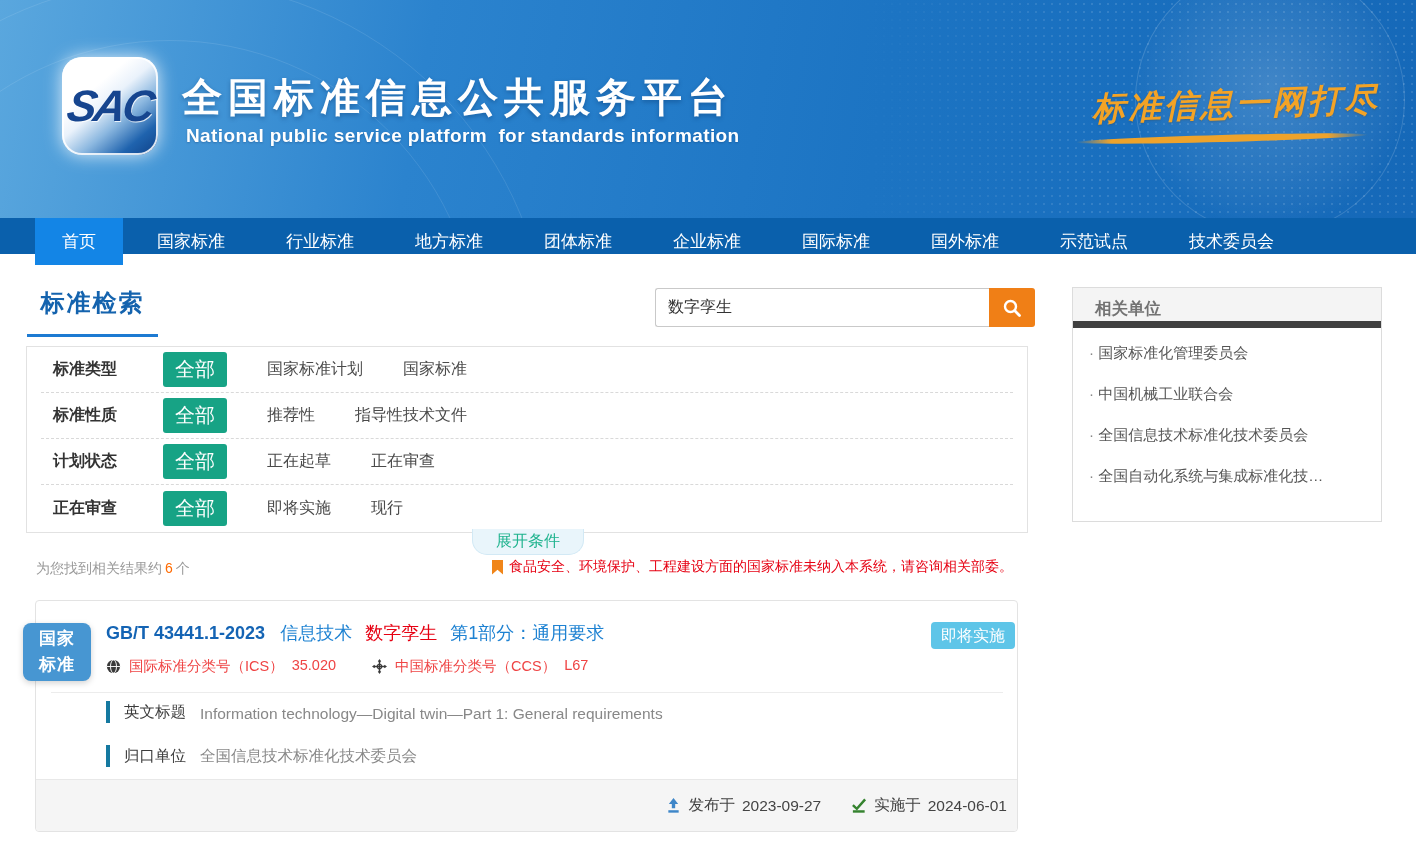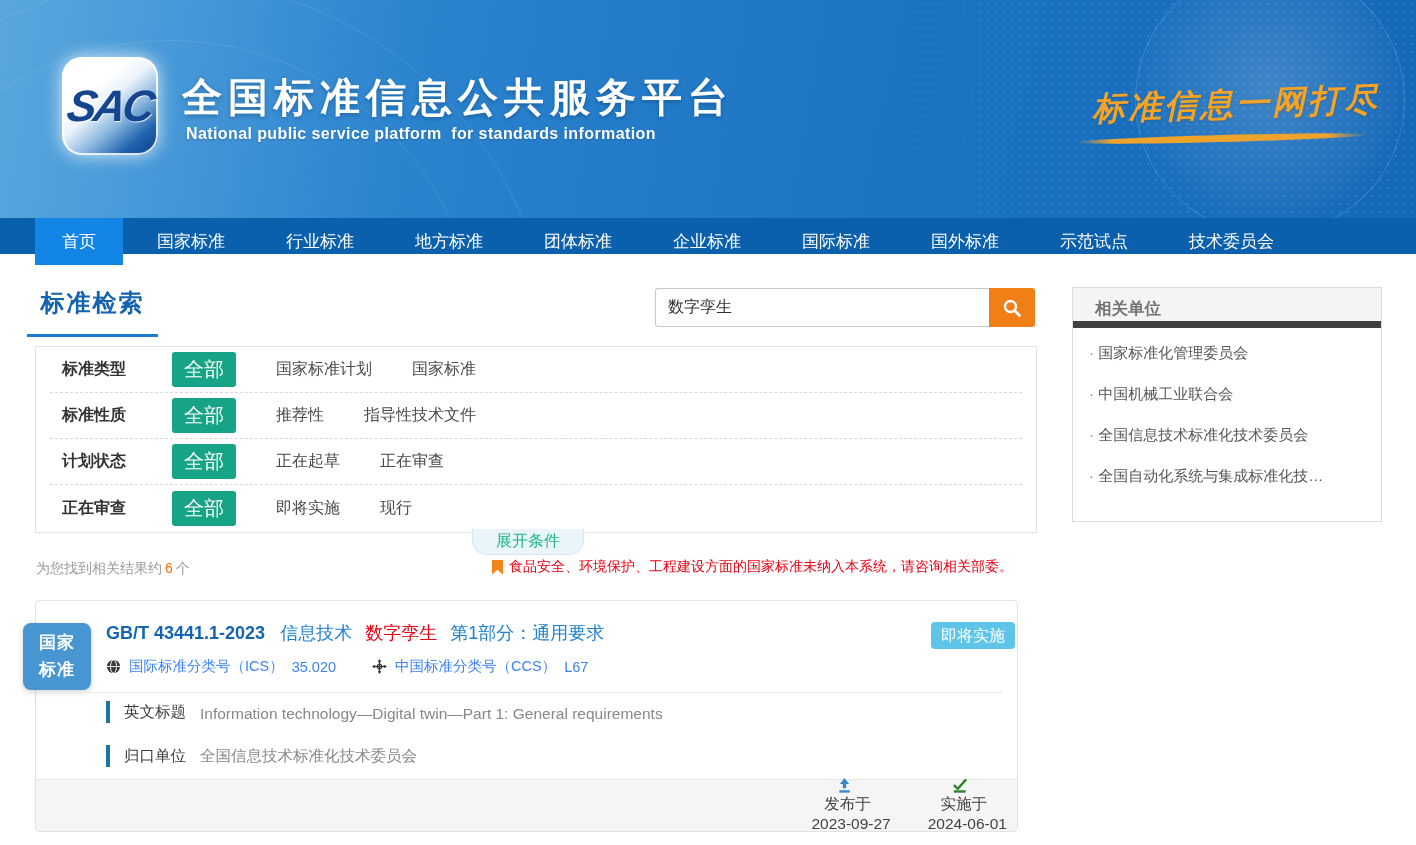--- a/index.html
+++ b/index.html
@@ -21,21 +21,21 @@
     background:radial-gradient(circle at 50% 45%, rgba(255,255,255,.18), rgba(255,255,255,.05) 55%, transparent 72%);
     border:1px solid rgba(255,255,255,.15); }
   .logo { position:absolute; left:62px; top:57px; width:96px; height:98px; border-radius:20px;
     background:linear-gradient(140deg,#ffffff 32%,#eaf2fb 46%,#8cb8e0 63%,#1f63ae 82%,#0e3f86 100%);
     box-shadow:0 0 18px rgba(255,255,255,.8), inset 0 0 0 2px rgba(255,255,255,.85);
     display:flex; align-items:center; justify-content:center; }
   .logo-text { font-size:44px; font-weight:bold; font-style:italic; color:#16458f;
     transform:skewX(-10deg); letter-spacing:-3px; text-shadow:1px 1px 0 rgba(255,255,255,.8); }
   .title-cn { position:absolute; left:182px; top:70px; font-size:40px; font-weight:bold; color:#fff;
     letter-spacing:6px; text-shadow:0 2px 4px rgba(0,40,90,.35); }
-  .title-en { position:absolute; left:186px; top:125px; font-size:16px; font-weight:bold; color:#fff;
+  .title-en { position:absolute; left:186px; top:125px; font-size:19px; font-weight:bold; color:#fff;
     letter-spacing:.4px; white-space:pre; text-shadow:0 1px 2px rgba(0,40,90,.3); }
   .slogan { position:absolute; left:1092px; top:82px; font-size:33px; font-weight:bold; font-style:italic;
     color:#f3a326; letter-spacing:3px; transform:rotate(-2deg); text-shadow:0 1px 2px rgba(90,50,0,.25); }
   .slogan-stroke { position:absolute; left:1076px; top:135px; width:292px; height:7px; border-radius:50%;
     background:linear-gradient(90deg,transparent,#eea32b 12%,#eea32b 86%,transparent); transform:rotate(-1.5deg); }
 
   
   .nav { position:absolute; left:0; top:218px; width:1416px; height:36px; background:#0a60ac; display:flex; }
   .nav-item { height:47px; line-height:47px; padding:0 27px; margin-right:7px; color:#fff; font-size:17px;
     cursor:pointer; white-space:nowrap; }
@@ -46,21 +46,21 @@
   .search-tab { position:absolute; left:27px; top:287px; width:131px; text-align:center; padding-bottom:15px;
     border-bottom:3px solid #1d7ad2; }
   .search-tab span { font-size:24px; font-weight:bold; color:#1463ae; letter-spacing:2px; }
   .search-box { position:absolute; left:655px; top:288px; width:380px; height:39px; display:flex; }
   .search-input { flex:1; border:1px solid #c9c9c9; border-right:none; border-radius:3px 0 0 3px;
     font-size:16px; color:#333; padding:0 12px; outline:none; font-family:inherit; }
   .search-btn { width:46px; height:39px; background:#f07f16; border:none; border-radius:0 3px 3px 0;
     cursor:pointer; display:flex; align-items:center; justify-content:center; }
 
   
-  .filter-box { position:absolute; left:35px; top:346px; width:1002px; height:187px;
+  .filter-box { position:absolute; left:26px; top:346px; width:1002px; height:187px;
     border:1px solid #e2e2e2; background:#fff; }
   .filter-row { display:flex; align-items:center; height:46px; margin:0 14px; border-bottom:1px dashed #d9d9d9; }
   .filter-row:last-child { border-bottom:none; }
   .filter-label { width:96px; margin-left:12px; font-size:16px; font-weight:bold; color:#333; }
   .filter-all { background:#17a385; color:#fff; font-size:20px; padding:4px 12px; border-radius:3px;
     margin-left:14px; cursor:pointer; }
   .filter-option { margin-left:40px; font-size:16px; color:#4a4a4a; cursor:pointer; }
   .expand-pill { position:absolute; left:472px; top:529px; width:112px; height:26px; background:#e9f5fb;
     border:1px solid #d2e9f5; border-top:none; border-radius:0 0 15px 15px; text-align:center;
     line-height:24px; font-size:16px; color:#1fb38e; cursor:pointer; }
@@ -69,45 +69,45 @@
   .results-summary { position:absolute; left:36px; top:560px; font-size:14px; color:#9a9a9a; }
   .results-summary .count { color:#ff6a00; padding:0 3px; }
   .notice { position:absolute; left:492px; top:558px; display:flex; align-items:center; }
   .bookmark { width:11px; height:15px; background:#f08519; margin-right:6px;
     clip-path:polygon(0 0,100% 0,100% 100%,50% 68%,0 100%); }
   .notice-text { font-size:14px; color:#e60012; }
 
   
   .card { position:absolute; left:35px; top:600px; width:983px; height:232px; background:#fff;
     border:1px solid #e3e3e3; border-radius:4px; }
-  .card-badge { position:absolute; left:-13px; top:22px; width:68px; height:67px; background:#4796d2;
+  .card-badge { position:absolute; left:-13px; top:22px; width:68px; height:58px; background:#4796d2;
     border-radius:8px; box-shadow:0 2px 6px rgba(0,0,0,.18); color:#fff; font-size:17px; font-weight:bold;
     display:flex; flex-direction:column; align-items:center; justify-content:center; line-height:1.55;
     letter-spacing:1px; }
   .card-title { position:absolute; left:70px; top:20px; font-size:18px; white-space:nowrap; cursor:pointer; }
   .card-title .code { color:#1464b4; font-weight:bold; margin-right:10px; }
   .card-title .t-blue { color:#1e82d2; margin-right:8px; }
   .card-title .t-red { color:#e60012; margin-right:8px; }
   .status-badge { position:absolute; left:895px; top:21px; width:84px; height:27px; background:#5ec5e8;
     border-radius:4px; color:#fff; font-size:16px; text-align:center; line-height:27px; }
-  .card-meta { position:absolute; left:70px; top:56px; display:flex; align-items:center; font-size:14.5px; color:#3b82f6; }
+  .card-meta { position:absolute; left:70px; top:56px; display:flex; font-size:14.5px; color:#ef4444; }
   .card-meta .m-icon { display:flex; align-items:center; margin-right:8px; }
   .card-meta .m-label { margin-right:8px; }
   .card-meta .m-value { margin-right:36px; }
   .card-divider { position:absolute; left:15px; right:14px; top:91px; border-top:1px solid #ececec; }
   .detail-row { position:absolute; left:70px; display:flex; align-items:flex-end; }
   .detail-row .bar { width:4px; height:22px; background:#1579a0; margin-right:14px; }
   .detail-row .d-label { font-size:15.5px; color:#3c3c3c; margin-right:14px; }
   .detail-row .d-value { font-size:15.5px; color:#888; }
   .detail-row.r0 { top:100px; }
   .detail-row.r1 { top:144px; }
   .card-footer { position:absolute; left:0; right:0; bottom:0; height:52px; background:#f5f5f5;
     border-top:1px solid #e8e8e8; border-radius:0 0 4px 4px; display:flex; align-items:center;
     justify-content:flex-end; padding-right:10px; }
-  .date-item { display:flex; align-items:center; margin-left:30px; font-size:15.5px; color:#444;flex-direction:column; }
+  .date-item { display:flex; align-items:center; margin-left:30px; font-size:15.5px; color:#444; }
   .date-item svg { margin-right:7px; }
   .date-item .d-date { margin-left:7px; }
 
   
   .sidebar { position:absolute; left:1072px; top:287px; width:310px; height:235px; background:#fff;
     border:1px solid #dcdcdc; }
   .sidebar-header { height:40px; line-height:40px; background:#f4f4f4; border-bottom:7px solid #404040;
     padding-left:22px; font-size:16.5px; font-weight:bold; color:#737373; }
   .sidebar-list { padding:5px 0; }
   .sidebar-item { padding:11px 20px 11px 16px; font-size:15px; color:#555; cursor:pointer;

